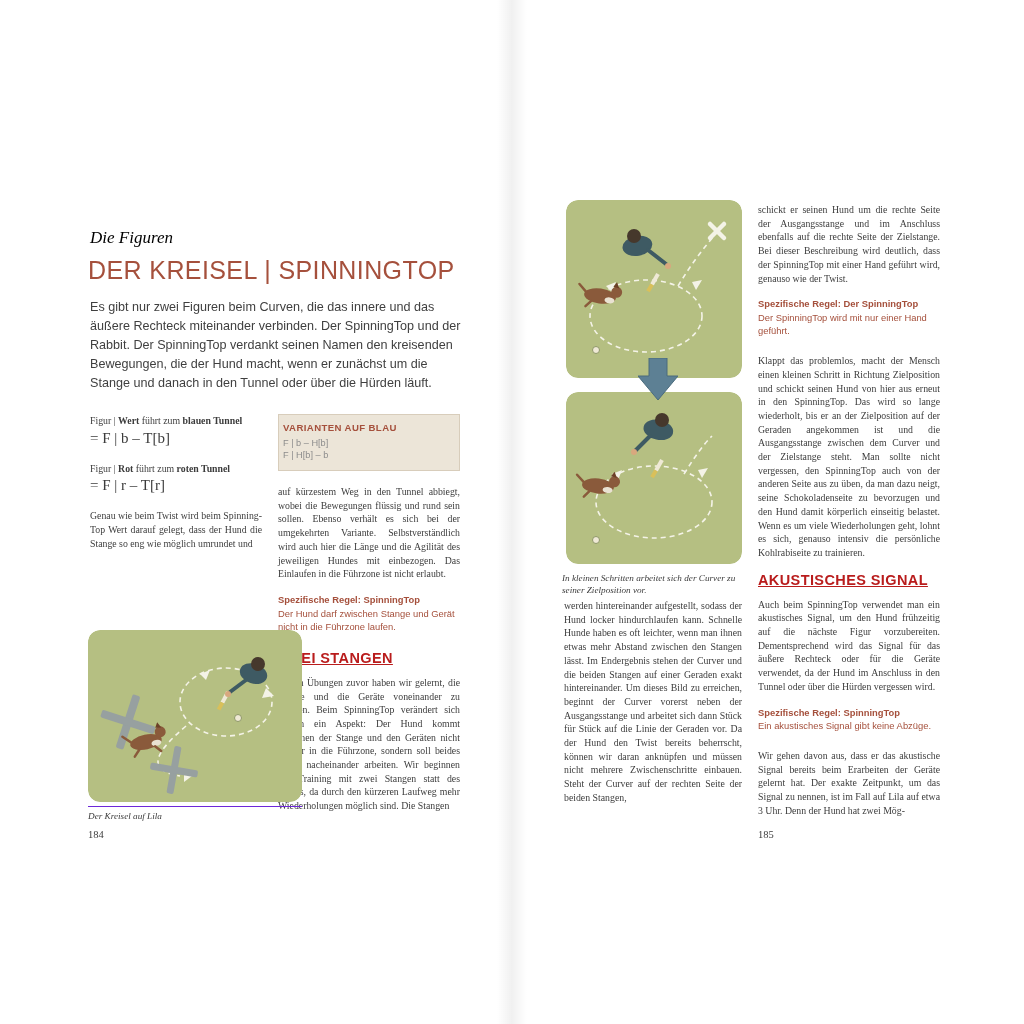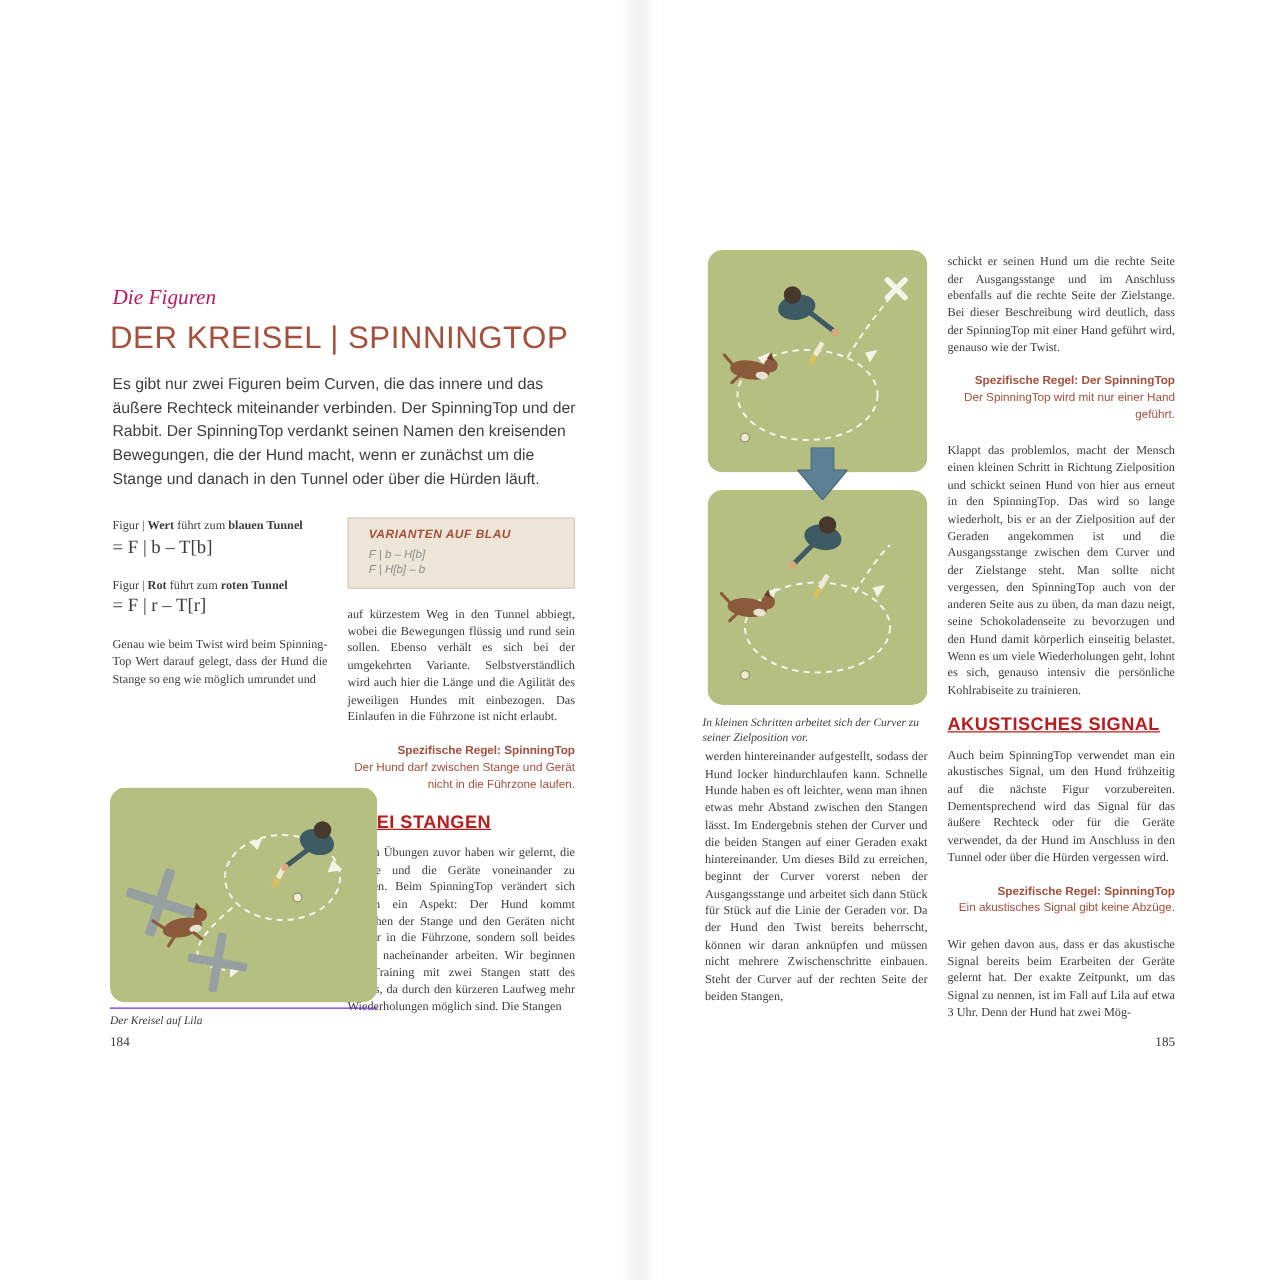--- a/index.html
+++ b/index.html
@@ -6,50 +6,50 @@
   body{
     width:1024px;height:1024px;position:relative;background:#ffffff;
     font-family:"Liberation Serif", serif;color:#3c3c3c;overflow:hidden;
   }
   .abs{position:absolute;}
   #gutter{
     position:absolute;left:497px;top:0;width:30px;height:1024px;
     background:linear-gradient(to right, rgba(0,0,0,0) 0%, rgba(0,0,0,0.06) 50%, rgba(0,0,0,0) 100%);
   }
   .kicker{
-    font-family:"Liberation Serif", serif;font-style:italic;font-size:17px;color:#be185d;
+    font-family:"Liberation Serif", serif;font-style:italic;font-size:17px;color:#000000;
   }
   .page-title{
     font-family:"Liberation Sans", sans-serif;font-weight:400;font-size:25px;
     letter-spacing:.4px;color:#a5503c;margin:0;white-space:nowrap;
   }
   .intro{
     font-family:"Liberation Sans", sans-serif;font-size:12.6px;line-height:1.5;
     color:#3f3f3f;text-align:left;margin:0;
   }
   .body-text{
     font-family:"Liberation Serif", serif;font-size:9.8px;line-height:1.4;
     color:#3c3c3c;text-align:justify;margin:0 0 12px 0;
   }
   .figline{font-family:"Liberation Serif", serif;font-size:9.8px;line-height:1.4;margin:0;}
   .formula{font-family:"Liberation Serif", serif;font-size:15px;line-height:1.4;margin:0 0 13px 0;}
   .variant-box{
-    background:#ece5d8;border:1px solid #d8cdbb;padding:7px 10px 8px 16px;margin-bottom:14px;font-style:italic;
+    background:#ece5d8;border:1px solid #d8cdbb;padding:7px 10px 8px 4px;margin-bottom:14px;
   }
   .variant-box .vb-title{
     font-family:"Liberation Sans", sans-serif;font-weight:700;font-size:9.6px;
     color:#a5503c;letter-spacing:.4px;margin:0 0 5px 0;
   }
   .variant-box .vb-line{
     font-family:"Liberation Sans", sans-serif;font-size:9.2px;color:#8c8c8c;
     margin:0 0 2px 0;
   }
   .rule-note{
     font-family:"Liberation Sans", sans-serif;font-size:9.4px;line-height:1.45;
-    color:#a5503c;text-align:right;margin:4px 0 16px 0;
+    color:#a5503c;text-align:left;margin:4px 0 16px 0;
   }
   .rule-note .rn-title{font-weight:700;display:block;}
   .section-head{
     font-family:"Liberation Sans", sans-serif;font-weight:700;font-size:14.5px;
     letter-spacing:.4px;color:#b91c1c;margin:6px 0 10px 0;text-decoration:underline;
   }
   .caption{
     font-family:"Liberation Serif", serif;font-style:italic;font-size:9.2px;
     line-height:1.35;color:#3c3c3c;
   }
@@ -266,15 +266,15 @@
       <p class="body-text">Auch beim SpinningTop verwendet man ein akustisches Signal, um den Hund frühzeitig auf die nächste Figur vorzubereiten. Dementsprechend wird das Signal für das äußere Rechteck oder für die Geräte verwendet, da der Hund im Anschluss in den Tunnel oder über die Hürden vergessen wird.</p>
 
       <p class="rule-note">
         <span class="rn-title">Spezifische Regel: SpinningTop</span>
         <span>Ein akustisches Signal gibt keine Abzüge.</span>
       </p>
 
       <p class="body-text">Wir gehen davon aus, dass er das akustische Signal bereits beim Erarbeiten der Geräte gelernt hat. Der exakte Zeitpunkt, um das Signal zu nennen, ist im Fall auf Lila auf etwa 3 Uhr. Denn der Hund hat zwei Mög-</p>
     </div>
 
-    <div class="abs page-num" style="left:758px;top:829px;width:182px;text-align:right;">185</div>
+    <div class="abs page-num" style="left:758px;top:829px;width:182px;">185</div>
   </section>
 </div>
 
 </body></html>

